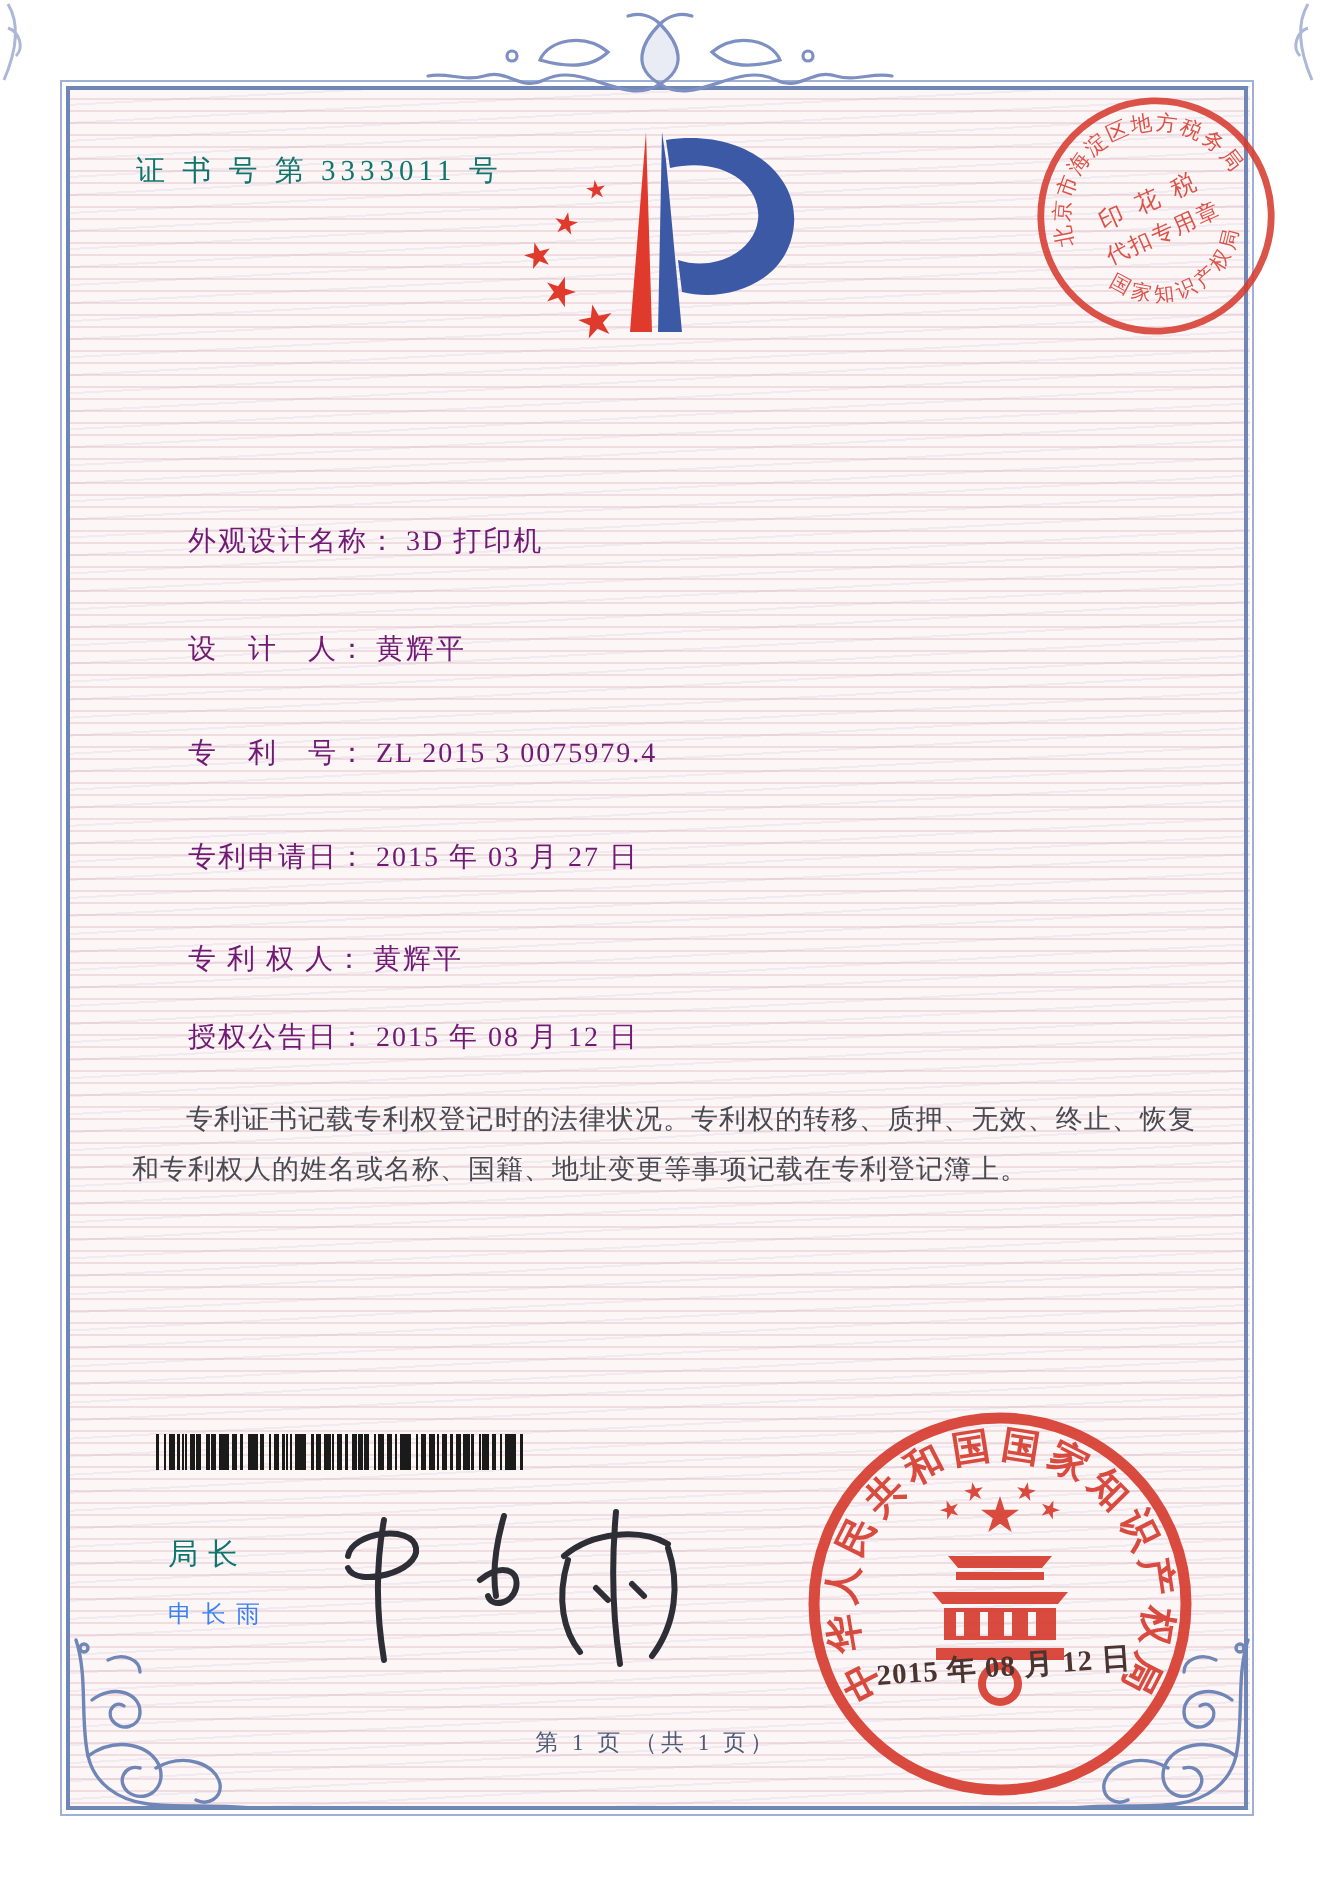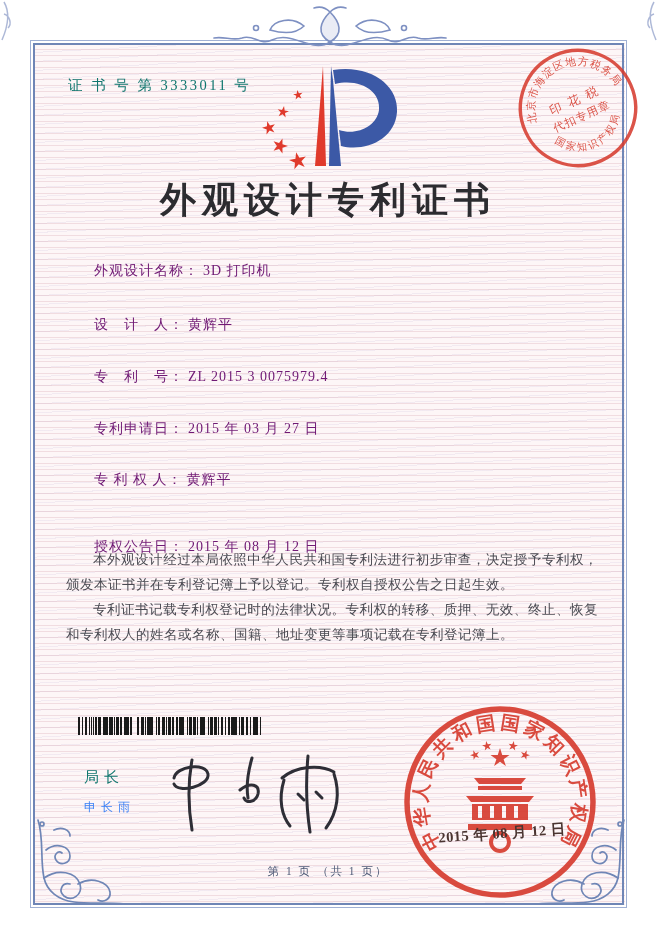--- a/index.html
+++ b/index.html
@@ -44,21 +44,21 @@
   .logo{position:absolute;left:253px;top:64px;}
 
   .title{
     position:absolute;left:28px;top:176px;width:600px;text-align:center;
     font-size:36px;font-weight:700;color:#2c2c30;letter-spacing:6px;
   }
 
   .field{position:absolute;left:70px;font-size:14px;color:#701a75;white-space:nowrap;margin-left:24px;}
   .field .flabel{letter-spacing:1px;}
   .field .fvalue{margin-left:4px;letter-spacing:1px;}
-  .f0{top:262px;} .f1{top:316px;} .f2{top:368px;} .f3{top:420px;} .f4{top:471px;} .f5{top:538px;}
+  .f0{top:262px;} .f1{top:316px;} .f2{top:368px;} .f3{top:420px;} .f4{top:471px;} .f5{top:510px;}
 
   .body-text{
     position:absolute;left:66px;top:547px;width:532px;
     font-size:13.5px;line-height:25px;color:#4a4a52;text-align:justify;
     letter-spacing:0.5px;
   }
   .body-text p{margin:0;text-indent:2em;}
 
   .barcode{
     position:absolute;left:78px;top:717px;width:184px;height:18px;
@@ -150,21 +150,20 @@
       <use href="#star" transform="translate(27,82) scale(8) rotate(18)"></use>
       <use href="#star" transform="translate(45,97) scale(9) rotate(-12)"></use>
       <path d="M70,2 L62,102 L73,102 Z"></path>
     </g>
     <g fill="#3c59a6">
       <path d="M78,2 L76,102 L88,102 L80,16 Z"></path>
       <path d="M80,6 C118,0 146,22 144,48 C142,76 112,88 88,82 L86,66 C104,72 124,62 126,46 C128,28 108,14 82,20 Z"></path>
     </g>
   </svg>
 
-  <div class="title">外观设计专利证书</div>
 
   <div class="field f0">
     <span class="flabel">外观设计名称：</span><span class="fvalue">3D 打印机</span>
   </div>
   <div class="field f1">
     <span class="flabel">设　计　人：</span><span class="fvalue">黄辉平</span>
   </div>
   <div class="field f2">
     <span class="flabel">专　利　号：</span><span class="fvalue">ZL 2015 3 0075979.4</span>
   </div>
@@ -172,21 +171,20 @@
     <span class="flabel">专利申请日：</span><span class="fvalue">2015 年 03 月 27 日</span>
   </div>
   <div class="field f4">
     <span class="flabel">专 利 权 人：</span><span class="fvalue">黄辉平</span>
   </div>
   <div class="field f5">
     <span class="flabel">授权公告日：</span><span class="fvalue">2015 年 08 月 12 日</span>
   </div>
 
   <div class="body-text">
-    <p>本外观设计经过本局依照中华人民共和国专利法进行初步审查，决定授予专利权，颁发本证书并在专利登记簿上予以登记。专利权自授权公告之日起生效。</p>
     <p>专利证书记载专利权登记时的法律状况。专利权的转移、质押、无效、终止、恢复和专利权人的姓名或名称、国籍、地址变更等事项记载在专利登记簿上。</p>
   </div>
 
   <div class="barcode"></div>
 
   <div class="signer-title">局长</div>
   <div class="signer-name">申长雨</div>
 
   <svg class="signature" width="205" height="90" viewBox="0 0 205 90">
     <g stroke="#2e2e36" stroke-width="3" fill="none" stroke-linecap="round" stroke-linejoin="round">

